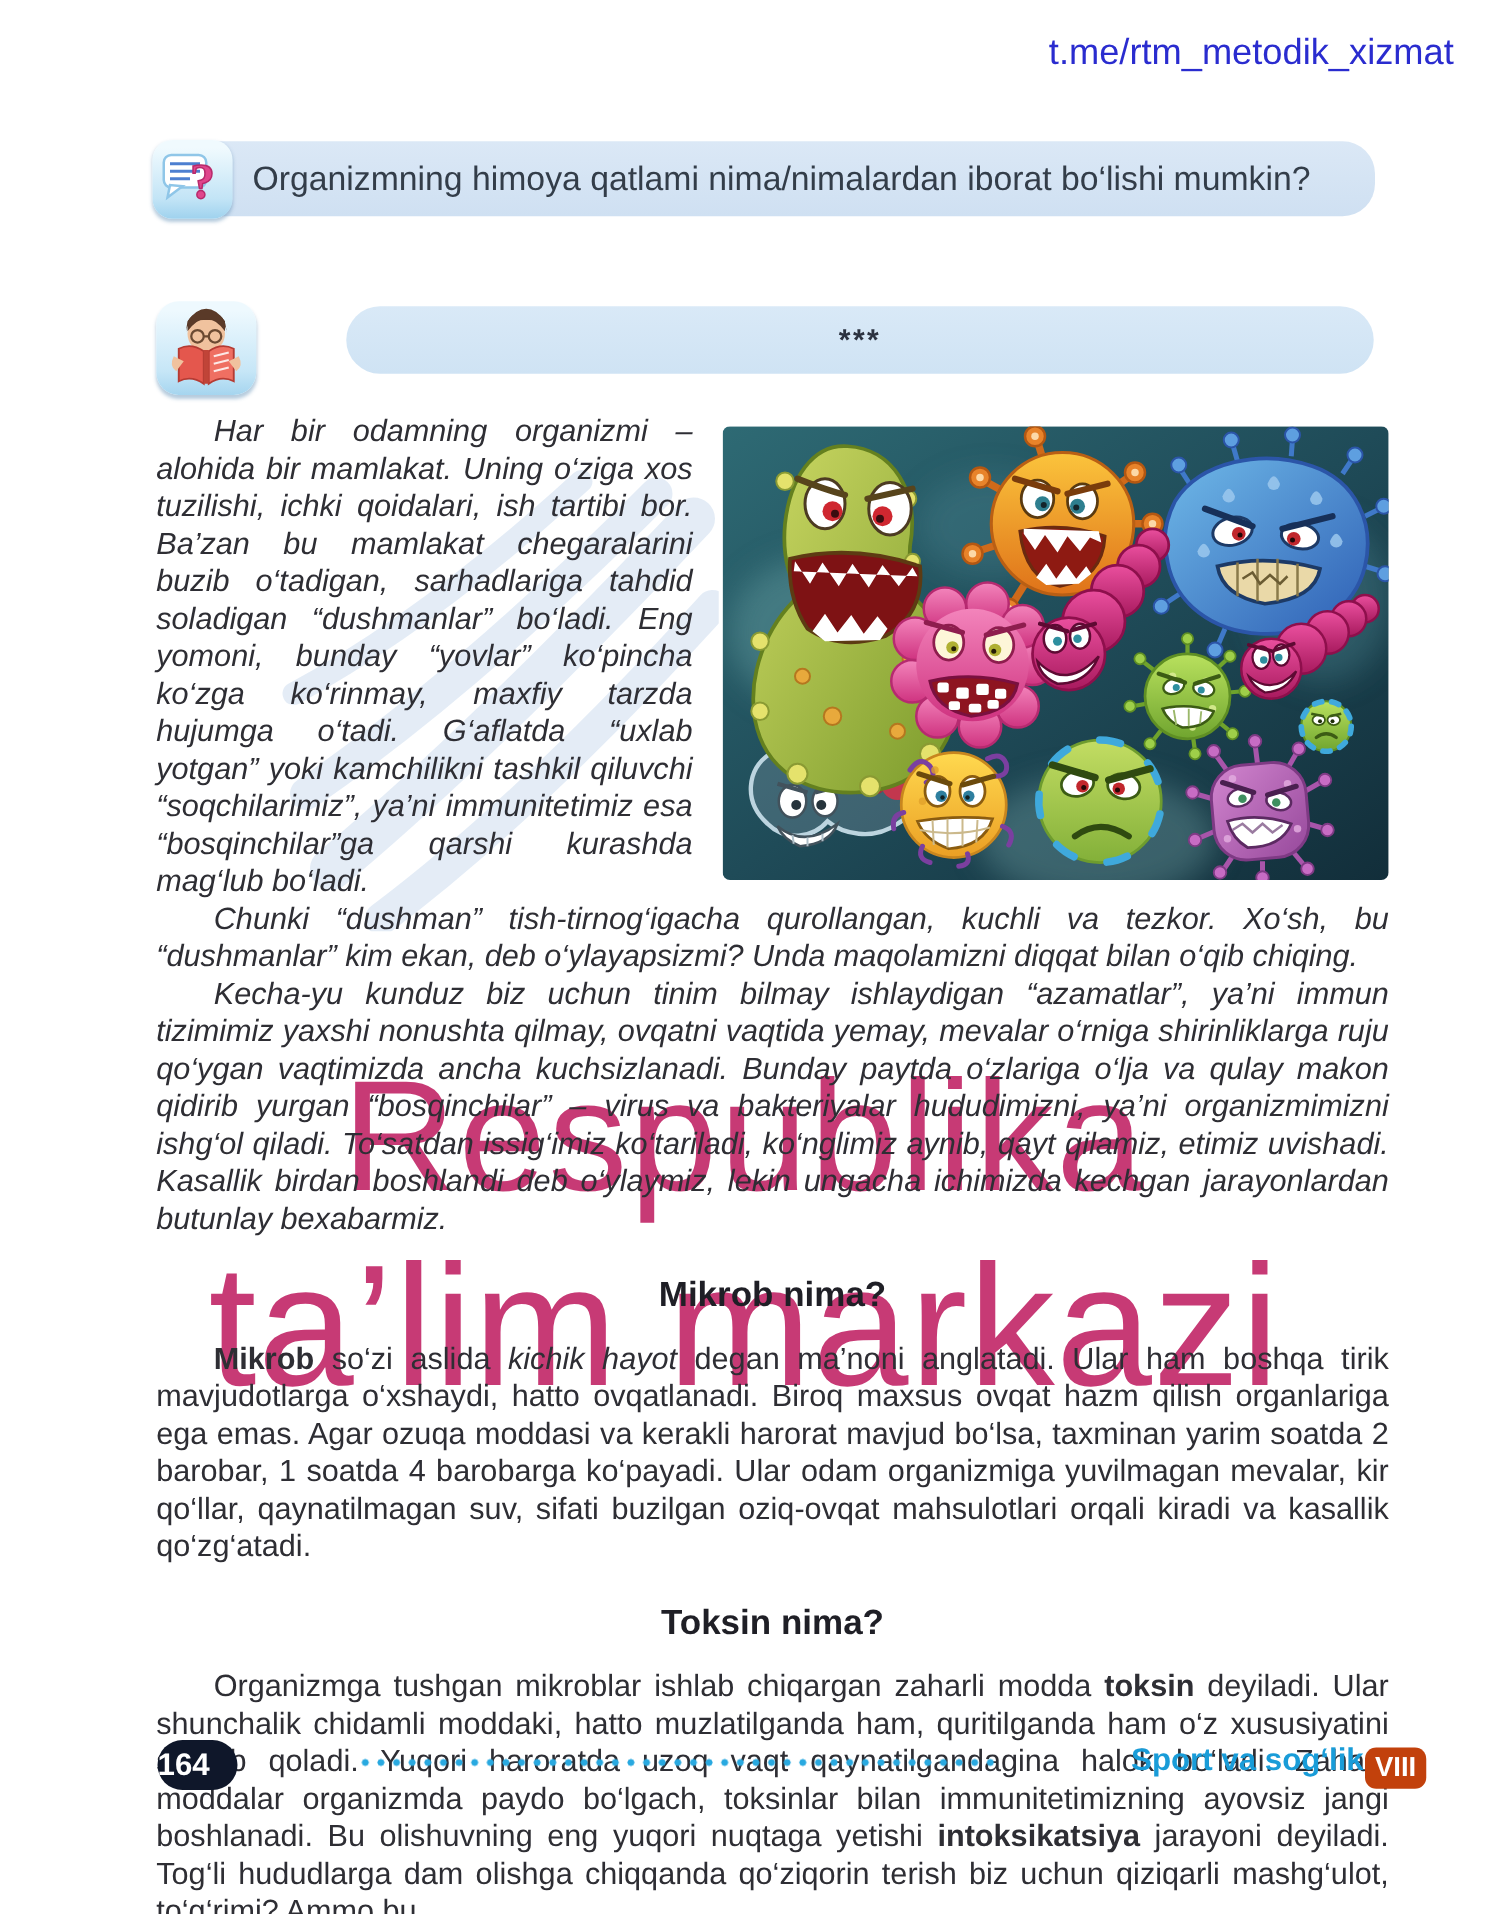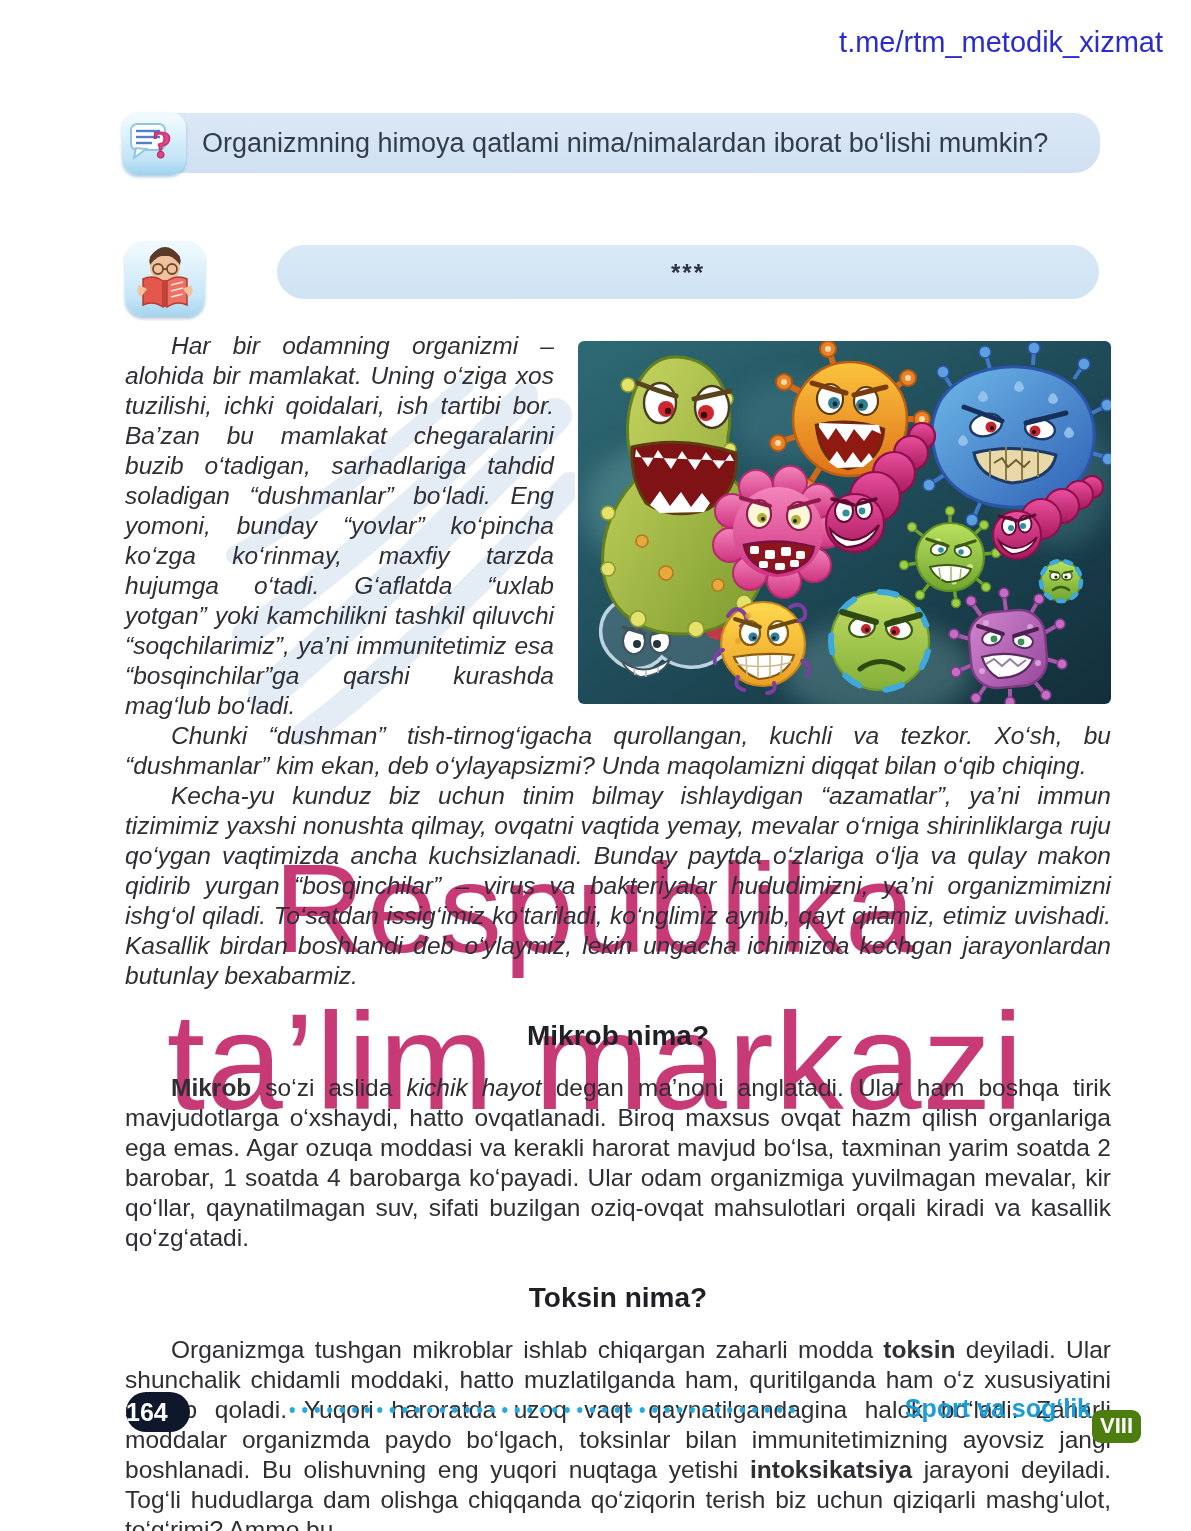--- a/index.html
+++ b/index.html
@@ -82,21 +82,21 @@
   }
   .dotted-rule {
     position:absolute; left:286px; top:16px; width:512px; height:8px;
     background-image:radial-gradient(circle, #29a9e0 2.6px, rgba(0,0,0,0) 3px);
     background-size:12.5px 8px; background-repeat:repeat-x;
   }
   .book-title {
     position:absolute; right:100px; top:4px; font-size:25px; font-weight:bold; color:#199cd8;
   }
   .grade-badge {
-    position:absolute; right:50px; top:20px; background:#4d7c0f; color:#fff;
+    position:absolute; right:50px; top:8px; background:#c2410c; color:#fff;
     font-size:22px; font-weight:bold; border-radius:9px; padding:3px 8px 4px;
   }
 </style>
 </head>
 <body>
 
 <div class="watermark">
   <svg class="wm-swoosh" width="350" height="390" viewBox="0 0 350 390">
     <g fill="none" stroke="#b9cfe9" stroke-linecap="round">
       <path d="M40,340 Q160,240 330,60" stroke-width="34"></path>

